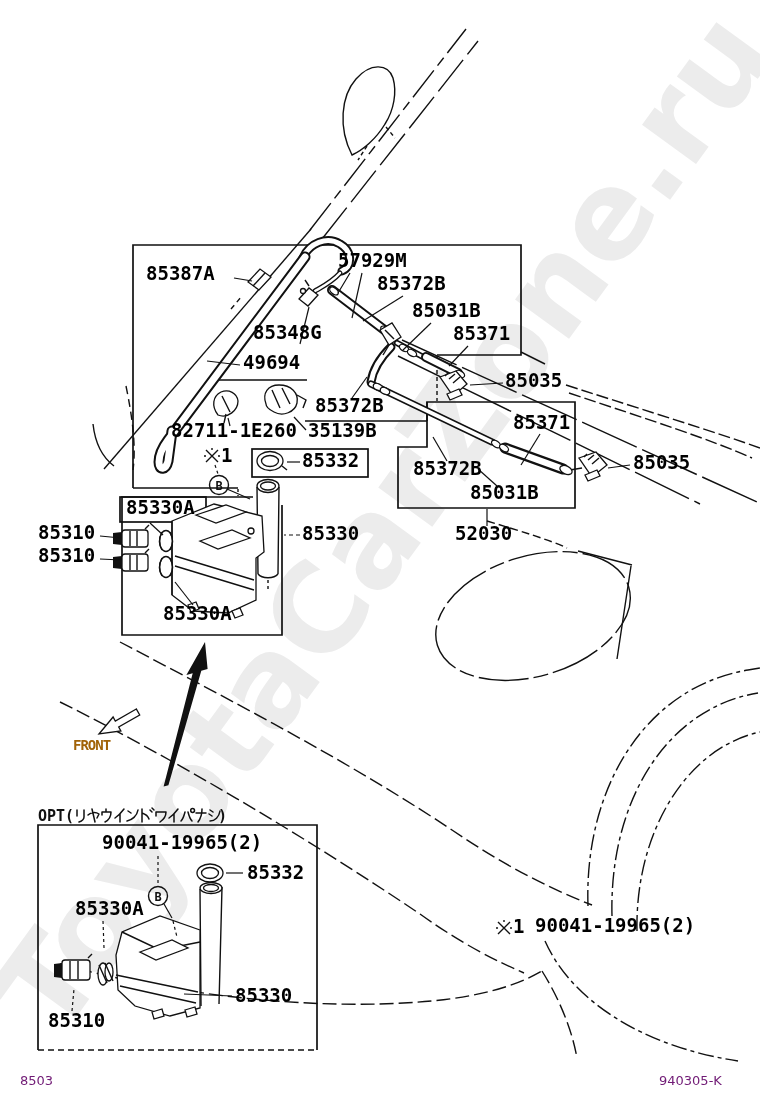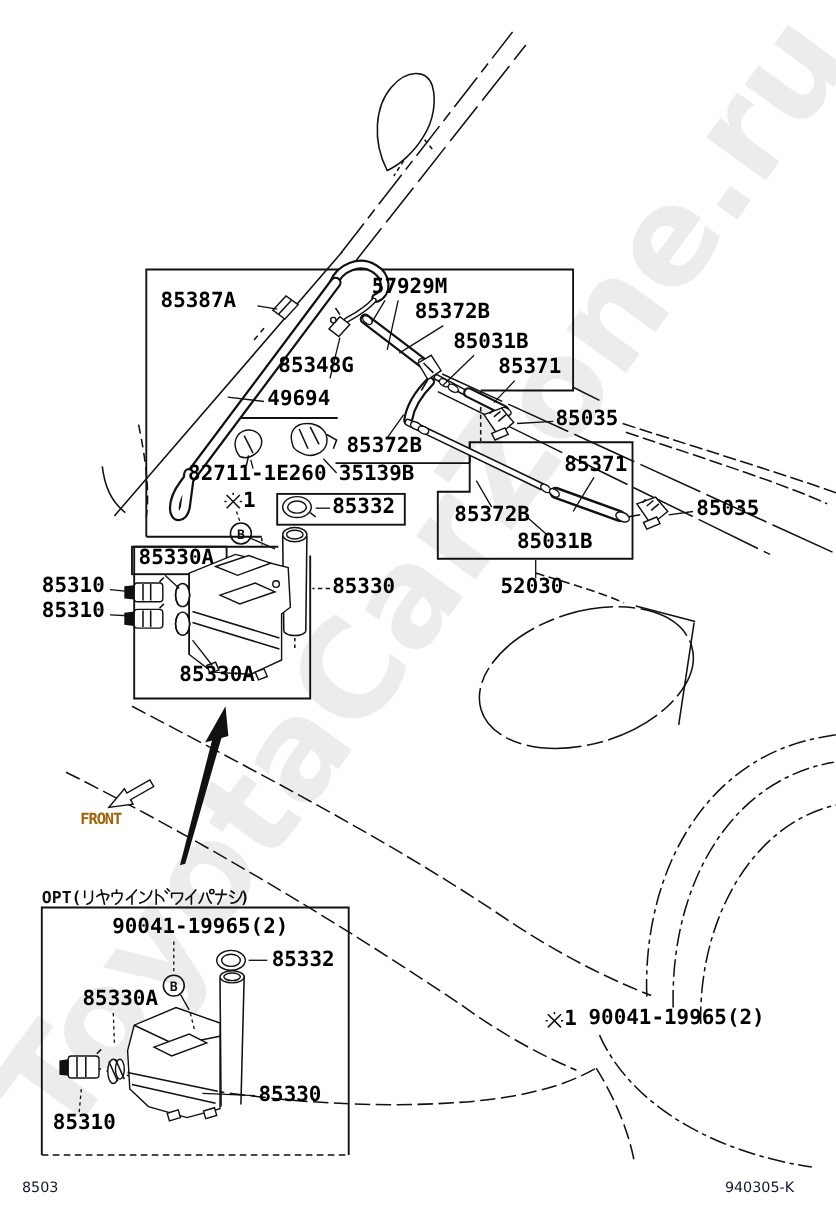--- a/index.html
+++ b/index.html
@@ -1,21 +1,21 @@
 <!DOCTYPE html>
 <html><head>
 <meta charset="utf-8">
 <style>
   html,body{margin:0;padding:0;background:#fff;}
   .stage{position:relative;width:760px;height:1112px;background:#ffffff;overflow:hidden;
          font-family:"DejaVu Sans Mono",monospace;}
   .stage svg{position:absolute;left:0;top:0;}
   .lbl{position:absolute;font:bold 19px "DejaVu Sans Mono",monospace;line-height:1;
        color:#000;white-space:pre;}
-  .meta{position:absolute;font:13px "DejaVu Sans",sans-serif;color:#0f172a;line-height:1;}
+  .meta{position:absolute;font:13px "DejaVu Sans",sans-serif;color:#701a75;line-height:1;}
   .front{position:absolute;font:bold 14px "DejaVu Sans Mono",monospace;color:#a16207;line-height:1;letter-spacing:-1px;}
   .ln{stroke:#111;stroke-width:1.4;fill:none;}
   .box{stroke:#111;stroke-width:1.7;fill:none;}
   .tO{stroke:#111;fill:none;stroke-linecap:round;}
   .tI{stroke:#fff;fill:none;stroke-linecap:round;}
   .fit{stroke:#111;stroke-width:1.3;fill:#fff;}
   .leader{stroke:#111;stroke-width:1.2;fill:none;}
   .kana{stroke:#111;stroke-width:1.5;fill:none;stroke-linecap:round;stroke-linejoin:round;}
 </style>
 </head>

